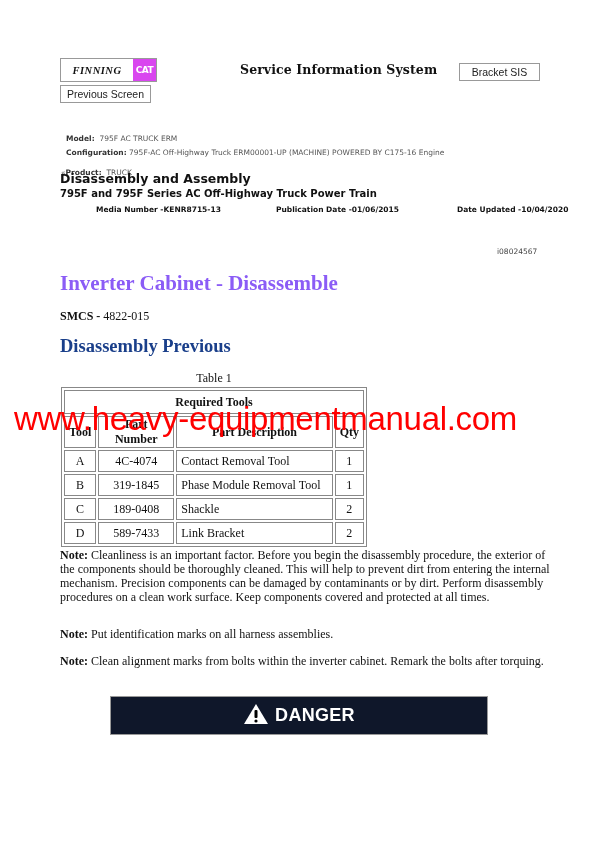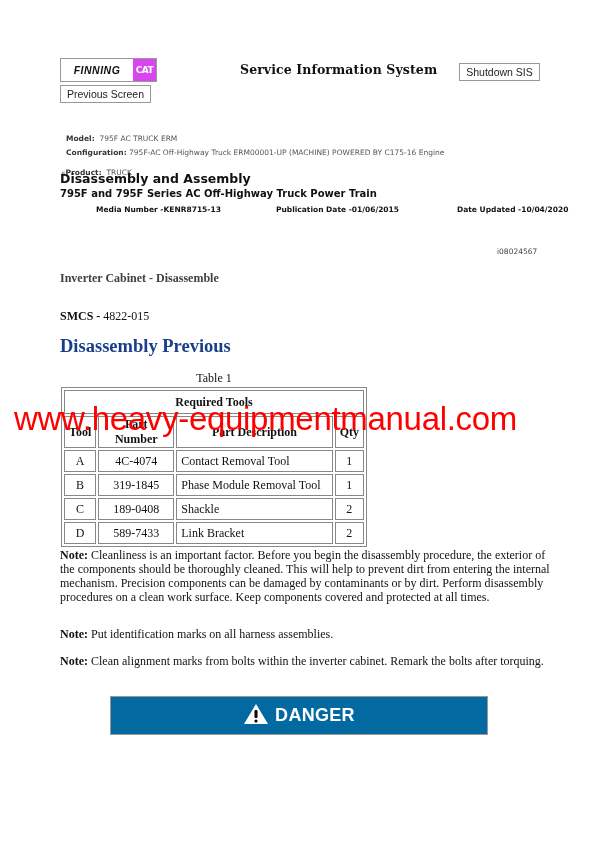--- a/index.html
+++ b/index.html
@@ -5,21 +5,21 @@
     * { box-sizing: border-box; margin: 0; padding: 0; }
     html, body { width: 600px; height: 849px; background: #ffffff; overflow: hidden; }
     body { position: relative; font-family: "DejaVu Sans", sans-serif; color: #000; }
 
     .logo-box {
       position: absolute; left: 60px; top: 58px; width: 97px; height: 24px;
       border: 1px solid #999; background: #fff; display: flex; align-items: stretch;
     }
     .logo-finning {
       flex: 1; display: flex; align-items: center; justify-content: center;
-      font-family: Liberation Sans, sans-serif; font-weight: bold; font-style: italic;
+      font-family: Liberation Serif, serif; font-weight: bold; font-style: italic;
       font-size: 10.5px; letter-spacing: 0.5px; color: #111;
     }
     .logo-cat {
       width: 23px; background: #d946ef; color: #fff; display: flex; align-items: center; justify-content: center;
       font-family: "DejaVu Sans", sans-serif; font-weight: bold; font-size: 9px; letter-spacing: -0.5px;
     }
     .prev-btn {
       position: absolute; left: 60px; top: 85px; width: 91px; height: 18px;
       border: 1px solid #999; background: #fff; font-family: "Liberation Sans", sans-serif;
       font-size: 10.5px; color: #222; display: flex; align-items: center; justify-content: center; cursor: pointer;
@@ -42,21 +42,21 @@
 
     .doc-h1 { position: absolute; left: 60px; top: 171px; font-family: "DejaVu Sans", sans-serif; font-weight: bold; font-size: 12.5px; color: #111; }
     .doc-h2 { position: absolute; left: 60px; top: 188px; font-family: "DejaVu Sans", sans-serif; font-weight: bold; font-size: 10px; color: #111; }
     .doc-info { position: absolute; top: 205px; font-family: "DejaVu Sans", sans-serif; font-weight: bold; font-size: 7.5px; color: #111; white-space: nowrap; margin-left: 36px; }
     .info-media { left: 60px; }
     .info-pub { left: 240px; }
     .info-upd { left: 421px; }
 
     .doc-id { position: absolute; left: 497px; top: 247px; font-family: "DejaVu Sans", sans-serif; font-size: 7.5px; color: #444; }
 
-    .title-main { position: absolute; left: 60px; top: 271px; font-family: "Liberation Serif", serif; font-weight: bold; font-size: 12px; color: #404040; }
+    .title-main { position: absolute; left: 60px; top: 271px; font-family: "Liberation Serif", serif; font-weight: bold; font-size: 21px; color: #8b5cf6; }
     .smcs { position: absolute; left: 60px; top: 309px; font-family: "Liberation Serif", serif; font-size: 12px; color: #111; }
     .smcs b { font-weight: bold; }
     .title-sub { position: absolute; left: 60px; top: 336px; font-family: "Liberation Serif", serif; font-weight: bold; font-size: 18.5px; color: #1a3f8a; }
 
     .table-caption { position: absolute; left: 61px; width: 306px; top: 371px; text-align: center; font-family: "Liberation Serif", serif; font-size: 12px; color: #111; }
 
     table.tools {
       position: absolute; left: 61px; top: 387px; width: 306px;
       border: 1px solid #888; border-collapse: separate; border-spacing: 2px;
       font-family: "Liberation Serif", serif; font-size: 12px; color: #111;
@@ -73,35 +73,35 @@
       font-size: 33px; color: #ff0000; white-space: nowrap; letter-spacing: -0.3px; pointer-events: none;
     }
 
     .note { position: absolute; left: 60px; width: 490px; font-family: "Liberation Serif", serif; font-size: 12px; line-height: 14px; color: #111; }
     .note b { font-weight: bold; }
     .note1 { top: 548px; }
     .note2 { top: 627px; }
     .note3 { top: 654px; }
 
     .danger {
-      position: absolute; left: 110px; top: 696px; width: 378px; height: 39px; background: #0369a1;
+      position: absolute; left: 110px; top: 696px; width: 378px; height: 39px; background: #0f172a;
       border: 1px solid #999; display: flex; align-items: center; justify-content: center; gap: 6px;
     }
     .danger-text { color: #fff; font-family: "Liberation Sans", sans-serif; font-weight: bold; font-size: 18px; letter-spacing: 0.3px; }
   </style>
 </head>
 <body>
 
 <div class="logo-box">
   <div class="logo-finning">FINNING</div>
   <div class="logo-cat">CAT</div>
 </div>
 <div class="prev-btn">Previous Screen</div>
 <div class="sis-title">Service Information System</div>
-<div class="shutdown-btn">Shutdown SIS</div>
+<div class="shutdown-btn">Bracket SIS</div>
 
 <div class="meta meta-product">
   <span>«</span><span class="lbl">Product:</span>&nbsp; <span>TRUCK</span>
 </div>
 <div class="meta meta-model">
   <span class="lbl">Model:</span>&nbsp; <span>795F AC TRUCK ERM</span>
 </div>
 <div class="meta meta-config">
   <span class="lbl">Configuration:</span> <span>795F-AC Off-Highway Truck ERM00001-UP (MACHINE) POWERED BY C175-16 Engine</span>
 </div>

